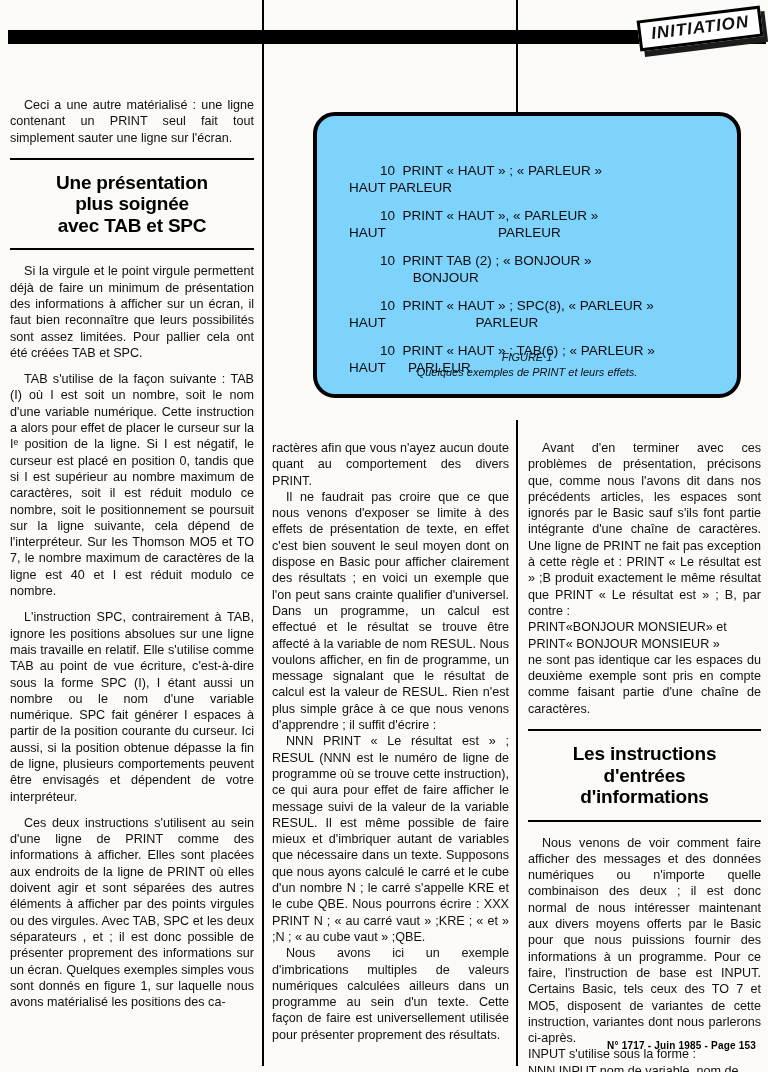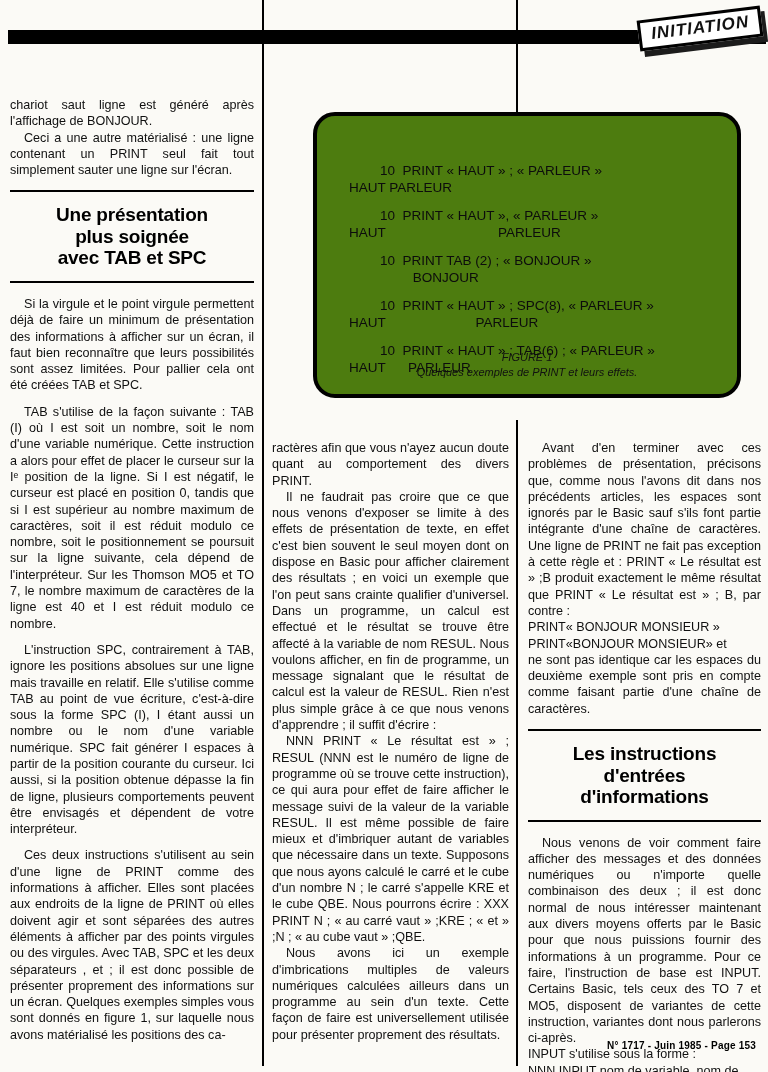--- a/index.html
+++ b/index.html
@@ -32,21 +32,21 @@
   }
   .stamp span{
     font-weight:bold;font-style:italic;
     font-size:17px;letter-spacing:1px;
     font-family:"Liberation Sans","DejaVu Sans",sans-serif;
   }
 
   
   .figure-box{
     position:absolute;left:313px;top:112px;width:420px;height:278px;
-    border:4px solid #000;border-radius:22px;background:#4d7c0f;
+    border:4px solid #000;border-radius:22px;background:#7dd3fc;
   }
   .fig-lines{position:absolute;left:32px;top:46px;right:8px;}
   .fig-example{margin-bottom:11px;}
   .fig-code,.fig-out{
     white-space:pre;font-size:13.5px;line-height:17px;color:#0c0c0c;
   }
   .fig-code{margin-left:31px;}
   .fig-caption{
     position:absolute;left:0;right:0;bottom:14px;text-align:center;
     font-style:italic;font-size:11px;line-height:15px;color:#111;
@@ -114,21 +114,20 @@
         <div class="fig-out">HAUT      PARLEUR</div>
       </div>
     </div>
     <div class="fig-caption">
       <div class="t">FIGURE 1</div>
       <div>Quelques exemples de PRINT et leurs effets.</div>
     </div>
   </div>
 
   <div class="col col1">
-    <p>chariot saut ligne est généré après l'affichage de BONJOUR.</p>
     <p class="indent">Ceci a une autre matérialisé : une ligne contenant un PRINT seul fait tout simplement sauter une ligne sur l'écran.</p>
     <div class="hrule"></div>
     <h2 class="section-heading">Une présentation
 plus soignée
 avec TAB et SPC</h2>
     <div class="hrule below"></div>
     <p class="indent gap-after">Si la virgule et le point virgule permettent déjà de faire un minimum de présentation des informations à afficher sur un écran, il faut bien reconnaître que leurs possibilités sont assez limitées. Pour pallier cela ont été créées TAB et SPC.</p>
     <p class="indent gap-after">TAB s'utilise de la façon suivante : TAB (I) où I est soit un nombre, soit le nom d'une variable numérique. Cette instruction a alors pour effet de placer le curseur sur la Iᵉ position de la ligne. Si I est négatif, le curseur est placé en position 0, tandis que si I est supérieur au nombre maximum de caractères, soit il est réduit modulo ce nombre, soit le positionnement se poursuit sur la ligne suivante, cela dépend de l'interpréteur. Sur les Thomson MO5 et TO 7, le nombre maximum de caractères de la ligne est 40 et I est réduit modulo ce nombre.</p>
     <p class="indent gap-after">L'instruction SPC, contrairement à TAB, ignore les positions absolues sur une ligne mais travaille en relatif. Elle s'utilise comme TAB au point de vue écriture, c'est-à-dire sous la forme SPC (I), I étant aussi un nombre ou le nom d'une variable numérique. SPC fait générer I espaces à partir de la position courante du curseur. Ici aussi, si la position obtenue dépasse la fin de ligne, plusieurs comportements peuvent être envisagés et dépendent de votre interpréteur.</p>
     <p class="indent">Ces deux instructions s'utilisent au sein d'une ligne de PRINT comme des informations à afficher. Elles sont placées aux endroits de la ligne de PRINT où elles doivent agir et sont séparées des autres éléments à afficher par des points virgules ou des virgules. Avec TAB, SPC et les deux séparateurs , et ; il est donc possible de présenter proprement des informations sur un écran. Quelques exemples simples vous sont donnés en figure 1, sur laquelle nous avons matérialisé les positions des ca-</p>
@@ -136,22 +135,22 @@
 
   <div class="col col2">
     <p>ractères afin que vous n'ayez aucun doute quant au comportement des divers PRINT.</p>
     <p class="indent">Il ne faudrait pas croire que ce que nous venons d'exposer se limite à des effets de présentation de texte, en effet c'est bien souvent le seul moyen dont on dispose en Basic pour afficher clairement des résultats ; en voici un exemple que l'on peut sans crainte qualifier d'universel. Dans un programme, un calcul est effectué et le résultat se trouve être affecté à la variable de nom RESUL. Nous voulons afficher, en fin de programme, un message signalant que le résultat de calcul est la valeur de RESUL. Rien n'est plus simple grâce à ce que nous venons d'apprendre ; il suffit d'écrire :</p>
     <p class="indent">NNN PRINT « Le résultat est » ; RESUL (NNN est le numéro de ligne de programme où se trouve cette instruction), ce qui aura pour effet de faire afficher le message suivi de la valeur de la variable RESUL. Il est même possible de faire mieux et d'imbriquer autant de variables que nécessaire dans un texte. Supposons que nous ayons calculé le carré et le cube d'un nombre N ; le carré s'appelle KRE et le cube QBE. Nous pourrons écrire : XXX PRINT N ; « au carré vaut » ;KRE ; « et » ;N ; « au cube vaut » ;QBE.</p>
     <p class="indent">Nous avons ici un exemple d'imbrications multiples de valeurs numériques calculées ailleurs dans un programme au sein d'un texte. Cette façon de faire est universellement utilisée pour présenter proprement des résultats.</p>
   </div>
 
   <div class="col col3">
     <p class="indent">Avant d'en terminer avec ces problèmes de présentation, précisons que, comme nous l'avons dit dans nos précédents articles, les espaces sont ignorés par le Basic sauf s'ils font partie intégrante d'une chaîne de caractères. Une ligne de PRINT ne fait pas exception à cette règle et : PRINT « Le résultat est » ;B produit exactement le même résultat que PRINT « Le résultat est » ; B, par contre :</p>
+    <p class="code-line">PRINT«BONJOUR MONSIEUR» et</p>
     <p class="code-line">PRINT« BONJOUR MONSIEUR »</p>
-    <p class="code-line">PRINT«BONJOUR MONSIEUR» et</p>
     <p>ne sont pas identique car les espaces du deuxième exemple sont pris en compte comme faisant partie d'une chaîne de caractères.</p>
     <div class="hrule"></div>
     <h2 class="section-heading">Les instructions
 d'entrées
 d'informations</h2>
     <div class="hrule below"></div>
     <p class="indent">Nous venons de voir comment faire afficher des messages et des données numériques ou n'importe quelle combinaison des deux ; il est donc normal de nous intéresser maintenant aux divers moyens offerts par le Basic pour que nous puissions fournir des informations à un programme. Pour ce faire, l'instruction de base est INPUT. Certains Basic, tels ceux des TO 7 et MO5, disposent de variantes de cette instruction, variantes dont nous parlerons ci-après.</p>
     <p class="code-line">INPUT s'utilise sous la forme :</p>
     <p class="code-line">NNN INPUT nom de variable, nom de</p>
   </div>

